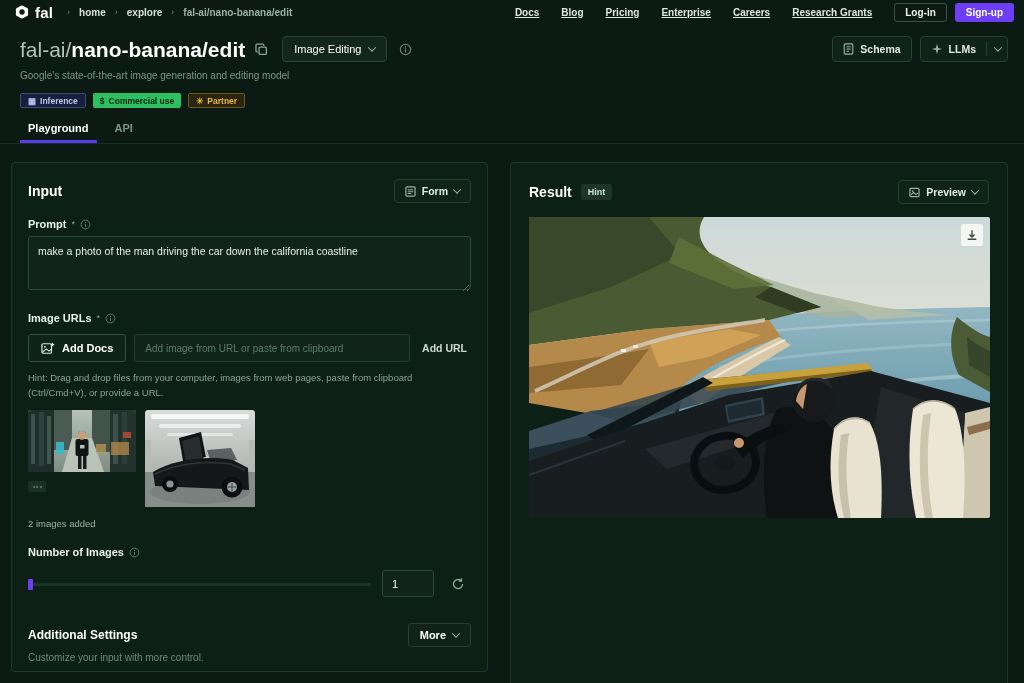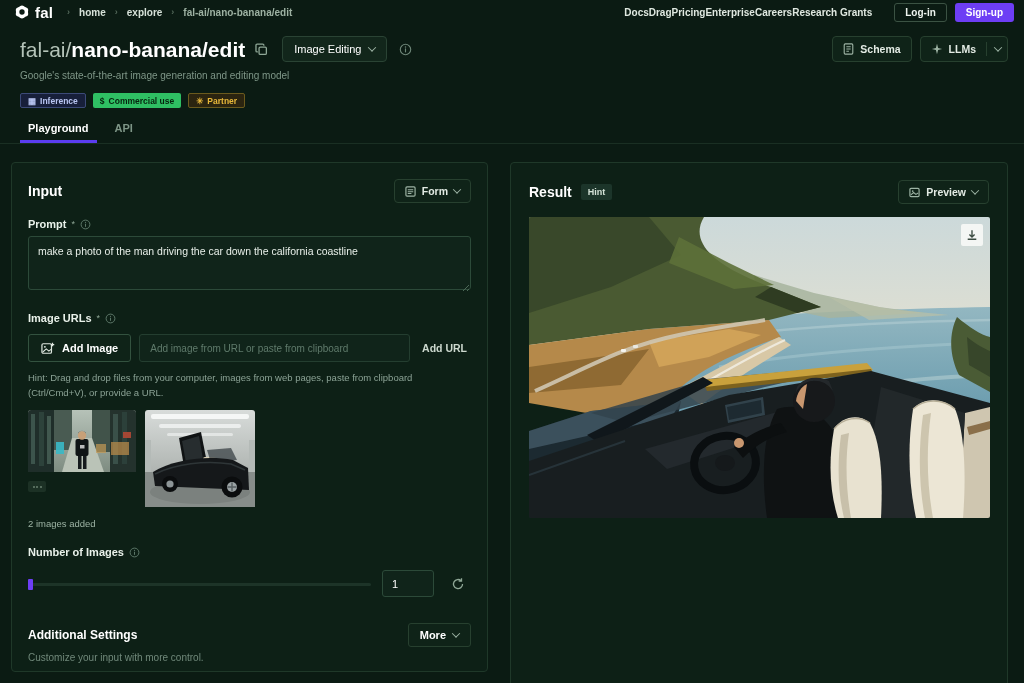--- a/index.html
+++ b/index.html
@@ -11,21 +11,21 @@
   }
   
   .topbar { height:24px; display:flex; align-items:center; padding:0 8px 0 14px; }
   .brand { display:flex; align-items:center; gap:5px; margin-right:14px; cursor:pointer; }
   .brand svg { display:block; }
   .brand-text { font-size:15px; font-weight:bold; color:#fff; letter-spacing:.2px; }
   .crumbs { display:flex; align-items:center; gap:9px; font-size:10px; font-weight:bold; }
   .crumb-sep { color:#53685a; font-size:9px; }
   .crumb { color:#d6e1d8; cursor:pointer; }
   .crumb.current { color:#9db1a2; }
-  .topnav { margin-left:auto; display:flex; align-items:flex-end; font-size:10px; font-weight:bold; color:#dfe8e0; }
+  .topnav { margin-left:auto; display:flex; align-items:flex-end; gap:22px; font-size:10px; font-weight:bold; color:#dfe8e0;text-decoration:underline; }
   .topnav span { cursor:pointer; }
   .btn-login { margin-left:22px; padding:3px 10px; font-size:10px; font-weight:bold; color:#eef4ef;
     background:transparent; border:1px solid #3b5243; border-radius:3px; cursor:pointer; }
   .btn-signup { margin:0 2px 0 8px; padding:4px 11px; font-size:10px; font-weight:bold; color:#fff;
     background:#6d3ef5; border:none; border-radius:3px; cursor:pointer; }
   
   .modelhead { padding:12px 16px 0 20px; }
   .title-row { display:flex; align-items:center; }
   .title { font-size:21px; line-height:1; }
   .title .pre { color:#b4c3b8; font-weight:400; }
@@ -119,21 +119,21 @@
   <nav class="crumbs">
     <span class="crumb-sep">›</span>
     <span class="crumb">home</span>
     <span class="crumb-sep">›</span>
     <span class="crumb">explore</span>
     <span class="crumb-sep">›</span>
     <span class="crumb current">fal-ai/nano-banana/edit</span>
   </nav>
   <nav class="topnav">
     <span>Docs</span>
-    <span>Drag</span>
+    <span>Blog</span>
     <span>Pricing</span>
     <span>Enterprise</span>
     <span>Careers</span>
     <span>Research Grants</span>
   </nav>
   <button class="btn-login">Log-in</button>
   <button class="btn-signup">Sign-up</button>
 </header>
 
 <section class="modelhead">
@@ -235,21 +235,21 @@
       </svg>
     </div>
     <div class="add-row">
       <button class="add-img-btn">
         <svg width="14" height="13" viewBox="0 0 16 15">
           <rect x="1" y="2" width="11" height="11" rx="1.5" fill="none" stroke="#dfe8e0" stroke-width="1.4"></rect>
           <circle cx="4.4" cy="5.6" r="1.1" fill="#dfe8e0"></circle>
           <path d="M2 11.5 L6 8 L9 10.5 L11.5 8.5" fill="none" stroke="#dfe8e0" stroke-width="1.3"></path>
           <path d="M13.2 1 v4 M11.2 3 h4" stroke="#dfe8e0" stroke-width="1.4"></path>
         </svg>
-        <span>Add Image</span>
+        <span>Add Docs</span>
       </button>
       <input class="url-input" placeholder="Add image from URL or paste from clipboard" style="">
       <button class="add-url-btn">Add URL</button>
     </div>
     <p class="hint">Hint: Drag and drop files from your computer, images from web pages, paste from clipboard (Ctrl/Cmd+V), or provide a URL.</p>
 
     <div class="thumbs">
       <div class="thumb-col">
         <span class="thumb">
           <svg width="108" height="62" viewBox="0 0 108 62">

